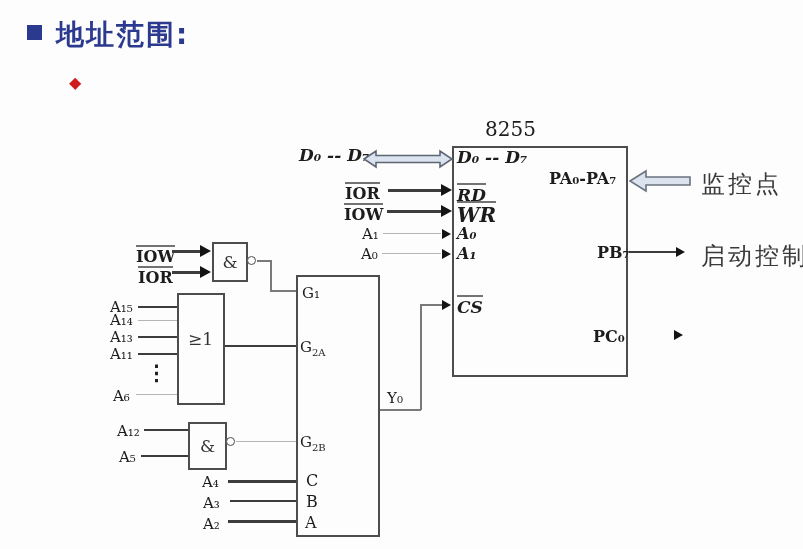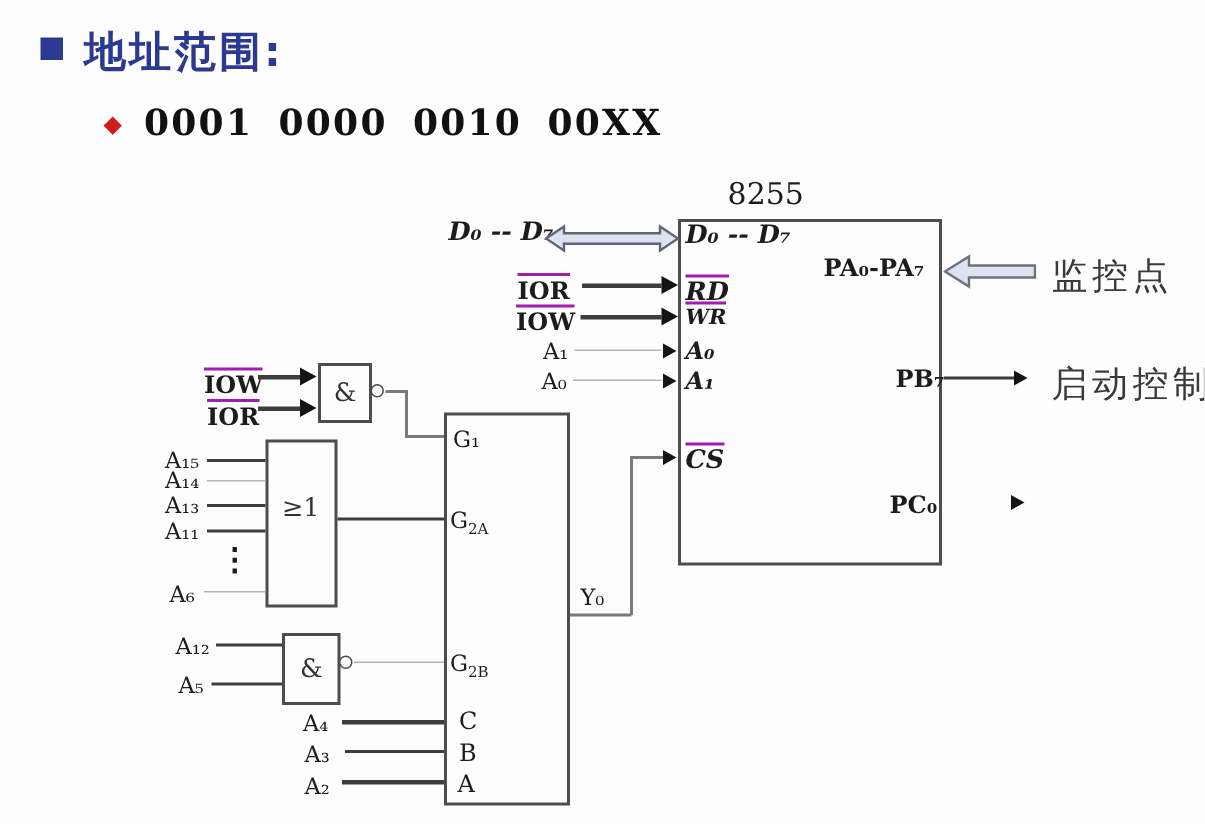--- a/index.html
+++ b/index.html
@@ -27,42 +27,41 @@
   .wire.mid{background:#7a7a7a;}
   .wire.light{background:#b5b5b5;}
   
   .ah{position:absolute;width:0;height:0;border-style:solid;}
   .ah-big{border-width:6px 0 6px 11px;border-color:transparent transparent transparent #141414;}
   .ah-sm{border-width:5px 0 5px 9px;border-color:transparent transparent transparent #141414;}
   
   .pin{position:absolute;font-size:16px;line-height:1;white-space:nowrap;color:#1c1c1c;}
   .it{font-style:italic;font-weight:bold;}
   .bold{font-weight:bold;}
-  .ovl{display:inline-block;border-top:2px solid #a21caf;padding-top:2px;line-height:1;}
+  .ovl{display:inline-block;border-top:2px solid #737373;padding-top:2px;line-height:1;}
   .cjk{position:absolute;font-family:"DejaVu Sans","Liberation Sans",sans-serif;font-size:24px;
     color:#3a3a3a;letter-spacing:3px;line-height:1;white-space:nowrap;}
   sub.sb{font-size:10px;line-height:0;}
   .sm{font-size:15px;}
 </style>
 </head>
 <body>
 
 <div id="stage">
 
   <div class="bullet-sq"></div>
   <div class="slide-title">地址范围:</div>
   <div class="diamond">◆</div>
-  <div class="address">0001 0000 0010 00XX</div>
 
   <div class="box" style="left:452px;top:146px;width:176px;height:231px;"></div>
   <div class="pin" style="left:468px;top:119px;width:85px;text-align:center;font-size:20px;">8255</div>
 
   <div class="pin it" style="left:457px;top:149px;font-size:17px;">D₀ -- D₇</div>
   <div class="pin it" style="left:457px;top:183px;font-size:17px;"><span class="ovl">RD</span></div>
-  <div class="pin it" style="left:457px;top:201px;font-size:14px;text-align:right;"><span class="ovl">WR</span></div>
+  <div class="pin it" style="left:457px;top:201px;font-size:20px;text-align:right;"><span class="ovl">WR</span></div>
   <div class="pin it" style="left:457px;top:226px;">A₀</div>
   <div class="pin it" style="left:457px;top:246px;">A₁</div>
   <div class="pin it" style="left:457px;top:295px;font-size:17px;"><span class="ovl">CS</span></div>
   <div class="pin bold" style="left:549px;top:171px;">PA₀-PA₇</div>
   <div class="pin bold" style="left:597px;top:245px;">PB₇</div>
   <div class="pin bold" style="left:593px;top:329px;">PC₀</div>
 
   <div class="pin it" style="left:299px;top:147px;font-size:17px;">D₀ -- D₇</div>
   <svg style="position:absolute;left:363px;top:149px;" width="90" height="20" viewBox="0 0 90 20">
     <polygon points="1,10 13,2 13,6.5 77,6.5 77,2 89,10 77,18 77,13.5 13,13.5 13,18" fill="#dbe3ee" stroke="#5d6675" stroke-width="1.6"></polygon>

